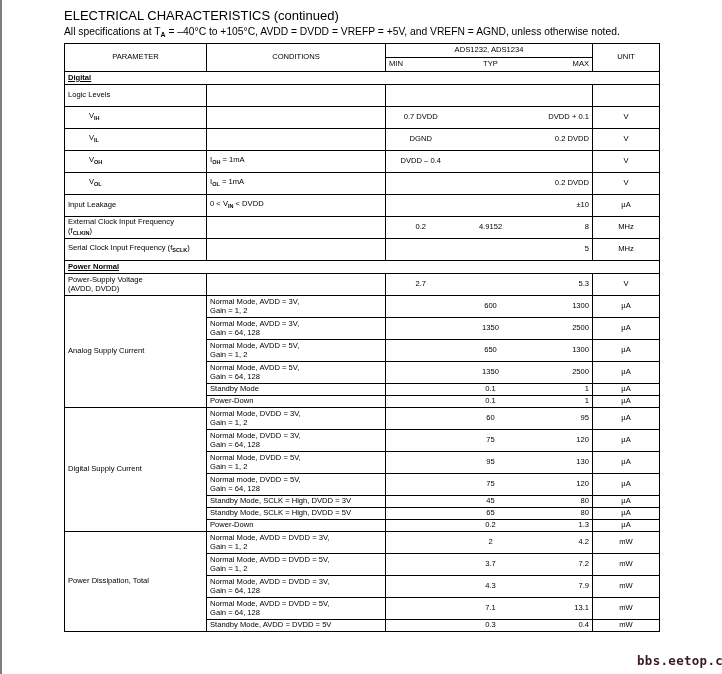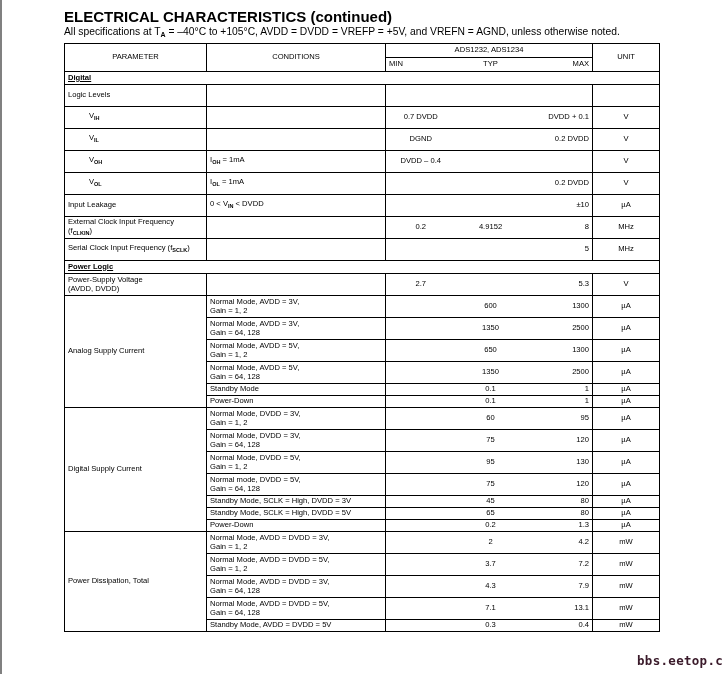--- a/index.html
+++ b/index.html
@@ -1,21 +1,21 @@
 <!DOCTYPE html>
 <html><head>
 <meta charset="utf-8">
 <style>
   html, body { margin:0; padding:0; }
   body {
     width:722px; height:674px; background:#ffffff; position:relative; overflow:hidden;
     font-family:"Liberation Sans", sans-serif; color:#000;
   }
   .left-strip { position:absolute; left:0; top:0; width:2px; height:674px; background:#808080; }
-  .title { position:absolute; left:64px; top:8px; font-size:15px; font-weight:bold; letter-spacing:0; }
+  .title { position:absolute; left:64px; top:8px; font-size:13px; font-weight:normal; letter-spacing:0; }
   .subtitle { position:absolute; left:64px; top:26px; font-size:10.3px; }
   .subtitle sub { font-size:7px; font-weight:bold; }
   table.spec {
     position:absolute; left:64px; top:43px; width:595px;
     border-collapse:collapse; font-size:7.6px; table-layout:fixed;
   }
   table.spec td, table.spec th {
     border:1px solid #000; padding:0 3px; vertical-align:middle; line-height:8.6px;
   }
   table.spec th { font-weight:normal; text-align:center; height:13px; }
@@ -124,21 +124,21 @@
     </tr>
     <tr class="h13">
       <td><span>Serial Clock Input Frequency (f</span><sub>SCLK</sub><span>)</span></td>
       <td></td>
       <td class="nb-r"></td>
       <td class="nb-l nb-r"></td>
       <td class="nb-l num">5</td>
       <td class="c">MHz</td>
     </tr>
     <tr>
-      <td colspan="6" class="sec">Power Logic</td>
+      <td colspan="6" class="sec">Power Normal</td>
     </tr>
     <tr class="h22">
       <td><span>Power-Supply Voltage</span><br><span>(AVDD, DVDD)</span></td>
       <td></td>
       <td class="nb-r c">2.7</td>
       <td class="nb-l nb-r"></td>
       <td class="nb-l num">5.3</td>
       <td class="c">V</td>
     </tr>
   </tbody>

